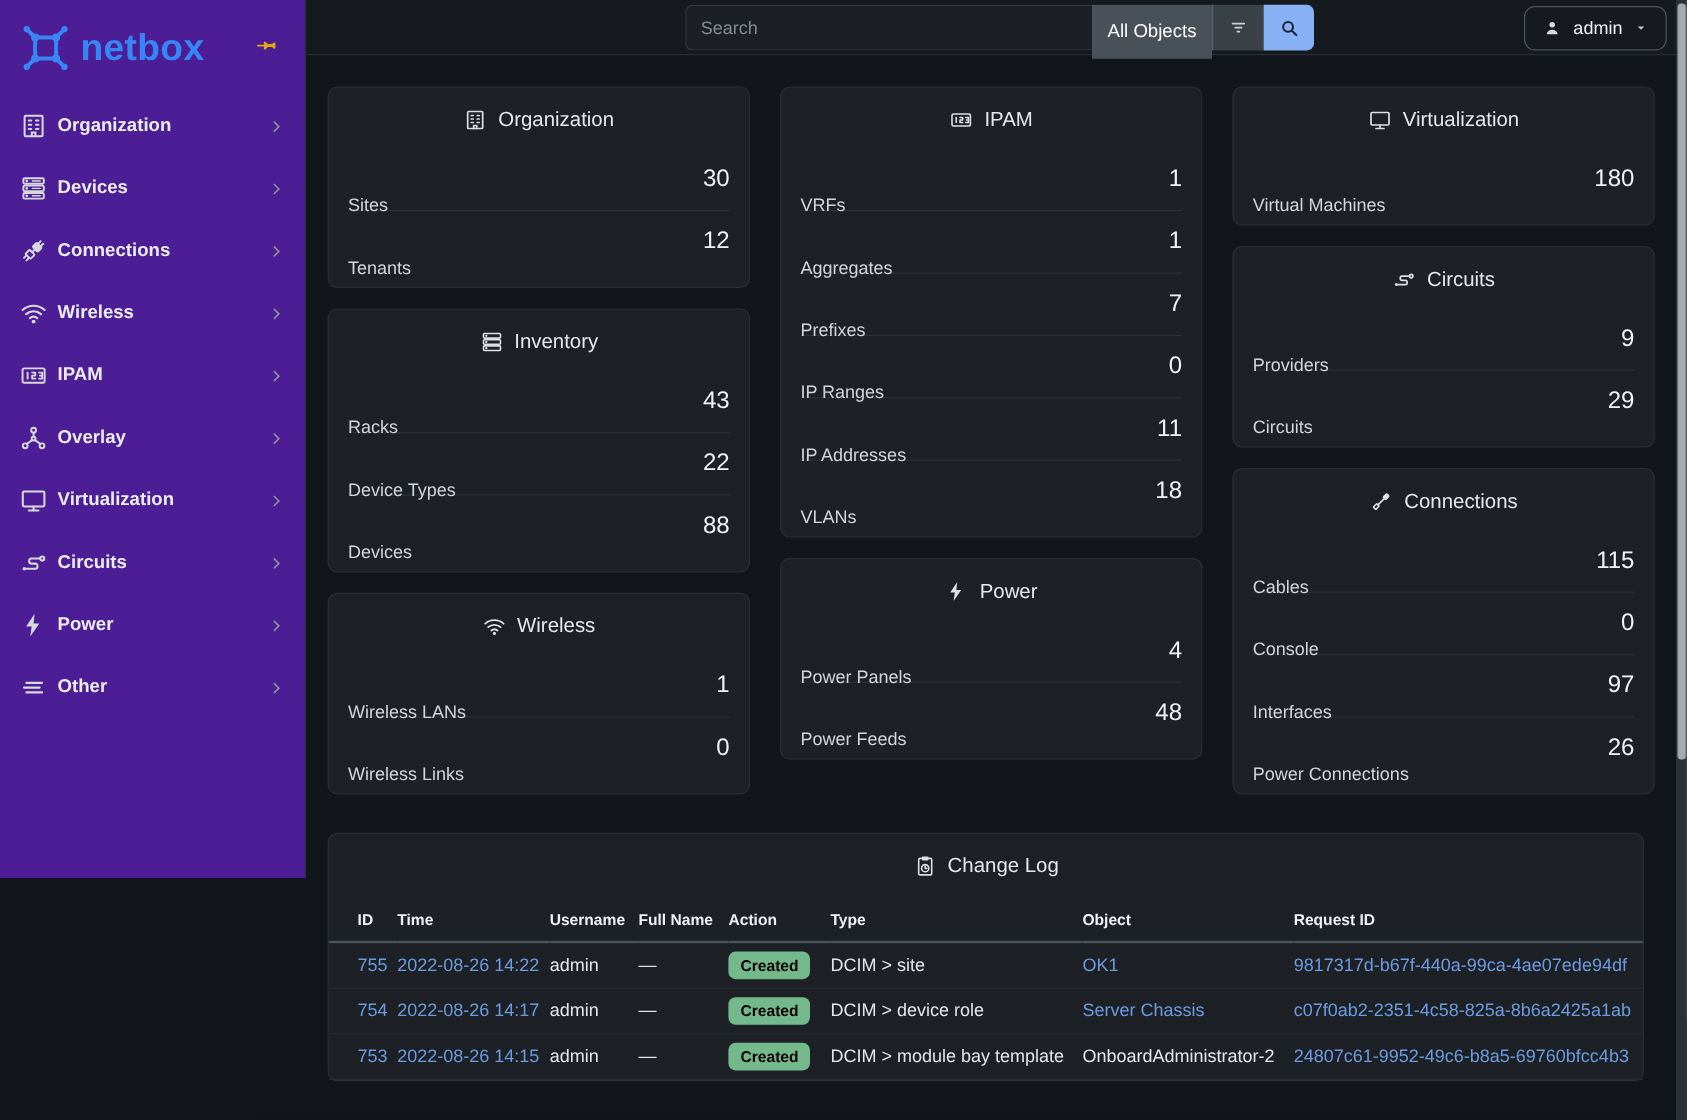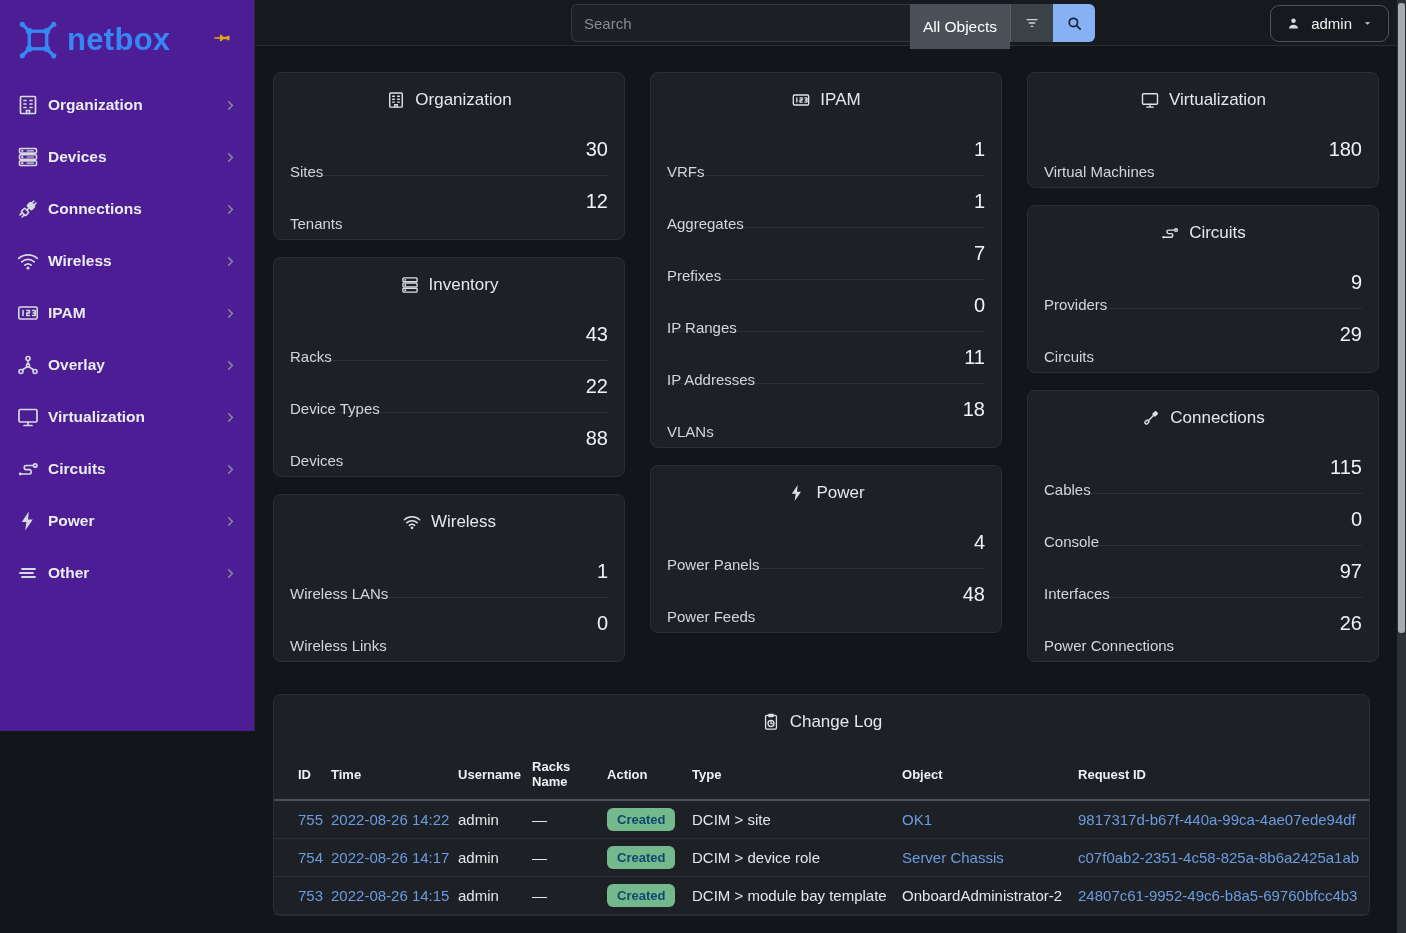--- a/index.html
+++ b/index.html
@@ -56,21 +56,21 @@
 
   
   .changelog { margin:32px 27px 0 18px; padding-bottom:0; }
   .cl-table { width:100%; border-collapse:collapse; margin-top:4px; }
   .cl-table th { font-size:13px; font-weight:700; color:#eef1f3; text-align:left;
     padding:10px 8px 10px 0; border-bottom:2px solid #4b525a; }
   .cl-table td { font-size:15px; color:#e4e7ea; padding:0 8px 0 0; height:38px;
     border-bottom:1px solid #2a2f35;margin-top:12px; }
   .cl-table th:first-child, .cl-table td:first-child { padding-left:24px; }
   .cl-table a { color:#6c9be0; text-decoration:none; cursor:pointer; }
-  .badge { display:inline-block; background:#74b98c; color:#0c4a6e; font-size:13px;
+  .badge { display:inline-block; background:#74b98c; color:#000000; font-size:13px;
     font-weight:700; padding:4px 10px; border-radius:6px; cursor:pointer; }
 
   
   .scroll-track { position:fixed; right:0; top:0; width:9px; height:933px; background:#2c3136; z-index:9; }
   .scroll-thumb { position:absolute; left:1px; top:3px; width:7px; height:630px;
     background:#a6abb0; border-radius:3px; }
 
   svg { display:block; width:100%; height:100%; }
 </style>
 </head>
@@ -513,21 +513,21 @@
         <col style="width:85px">
           <col style="width:210px">
           <col style="width:176px">
           <col>
       </colgroup>
       <thead>
         <tr>
           <th>ID</th>
           <th>Time</th>
           <th>Username</th>
-          <th>Racks Name</th>
+          <th>Full Name</th>
           <th>Action</th>
           <th>Type</th>
           <th>Object</th>
           <th>Request ID</th>
         </tr>
       </thead>
       <tbody>
         <tr>
           <td><a>755</a></td>
           <td><a>2022-08-26 14:22</a></td>

